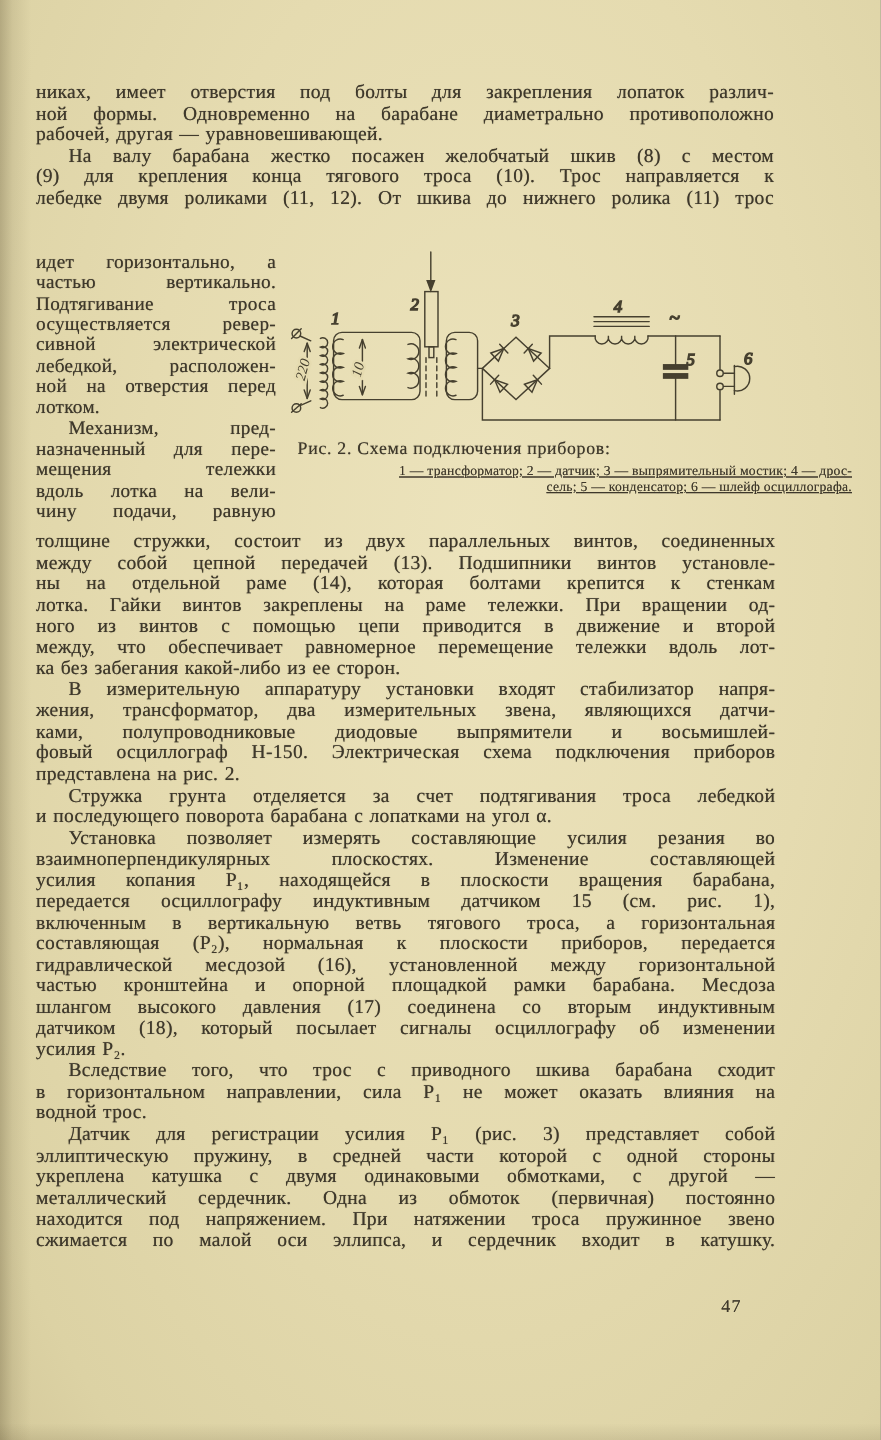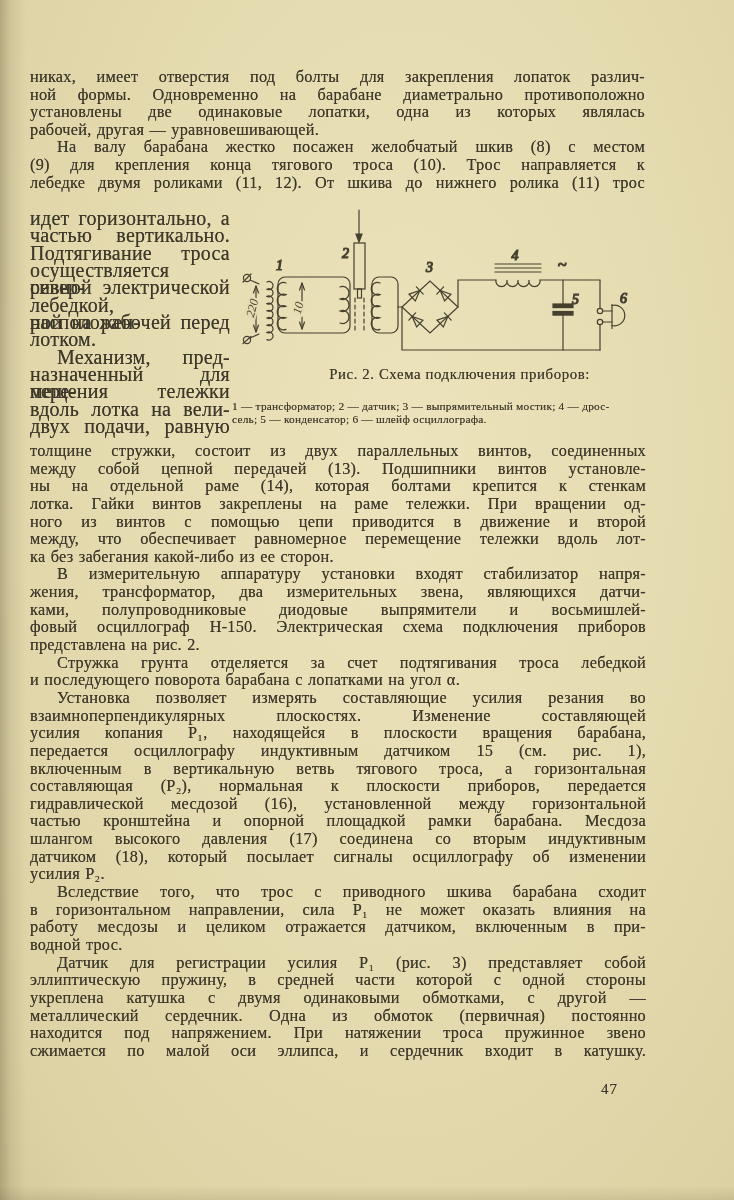--- a/index.html
+++ b/index.html
@@ -34,32 +34,33 @@
     height:var(--lh);
     line-height:var(--lh);
     overflow:visible;
     text-align:justify;
     text-align-last:left;
     white-space:normal;
   }
   .ln.j{ text-align-last:justify; }
   .ln.i{ text-indent:27px; }
   .block-top{ left:30px; top:68px;  width:615px; --lh:17.6px; }
-  .block-narrow{ left:30px; top:210px; width:200px; --lh:17.35px; font-size:20px; }
+  .block-narrow{ left:30px; top:210px; width:200px; --lh:17.35px; font-size:16px; }
   .block-bottom{ left:30px; top:442px; width:616px; --lh:17.65px; }
   .fig-caption{
-    position:absolute; left:260px; top:366px; width:330px;
-    text-align:right; font-size:14.8px; letter-spacing:0.6px;
+    position:absolute; left:248px; top:366px; width:330px;
+    text-align:left; font-size:14.8px; letter-spacing:0.6px;
     text-shadow:0 0 0.6px rgba(58,52,38,0.7);
   }
   .fig-legend{
-    position:absolute; left:232px; top:400px; width:478px;
-    text-align:left; font-size:11.4px; line-height:13px;
+    position:absolute; left:232px; top:387px; width:478px;
+    text-align:right; font-size:11.4px; line-height:13px;
     letter-spacing:0.2px; white-space:nowrap;
     text-shadow:0 0 0.4px rgba(58,52,38,0.6);
+    text-decoration:underline;
   }
   .page-number{
     position:absolute; left:601px; top:1081px;
     font-size:15px; letter-spacing:1px;
     text-shadow:0 0 0.5px rgba(58,52,38,0.7);
   }
   svg text{
     font-family:"Liberation Serif","DejaVu Serif",serif;
     font-style:italic;
     fill:#46402f;
@@ -68,41 +69,40 @@
 </head>
 <body>
 
 <div class="page">
   <div class="edge-shadow-left"></div>
   <div class="edge-shadow-bottom"></div>
 
   <div class="txt block-top">
       <div class="ln j">никах, имеет отверстия под болты для закрепления лопаток различ-</div>
       <div class="ln j">ной формы. Одновременно на барабане диаметрально противоположно</div>
-      <div class="ln j">установлены две одинаковые лопатки, одна из которых являлась</div>
       <div class="ln">рабочей, другая — уравновешивающей.</div>
       <div class="ln j i">На валу барабана жестко посажен желобчатый шкив (8) с местом</div>
       <div class="ln j">(9) для крепления конца тягового троса (10). Трос направляется к</div>
       <div class="ln j">лебедке двумя роликами (11, 12). От шкива до нижнего ролика (11) трос</div>
     </div>
 
   <div class="txt block-narrow">
       <div class="ln j">идет горизонтально, а</div>
       <div class="ln j">частью вертикально.</div>
       <div class="ln j">Подтягивание троса</div>
       <div class="ln j">осуществляется ревер-</div>
       <div class="ln j">сивной электрической</div>
       <div class="ln j">лебедкой, расположен-</div>
-      <div class="ln j">ной на рабочей перед</div>
+      <div class="ln j">ной на отверстия перед</div>
       <div class="ln">лотком.</div>
       <div class="ln j i">Механизм, пред-</div>
       <div class="ln j">назначенный для пере-</div>
       <div class="ln j">мещения тележки</div>
       <div class="ln j">вдоль лотка на вели-</div>
-      <div class="ln j">двух подачи, равную</div>
+      <div class="ln j">чину подачи, равную</div>
     </div>
 
   <svg style="position:absolute;left:232px;top:208px;" width="490" height="152" viewBox="0 0 490 152" fill="none" stroke="#46402f" stroke-width="1.2" stroke-linecap="round">
 
     <g>
       <circle cx="15" cy="70" r="3.6"></circle>
       <line x1="11" y1="74" x2="19" y2="66"></line>
       <line x1="18" y1="72" x2="27" y2="76"></line>
     </g>
     <g>
@@ -227,21 +227,20 @@
       <div class="ln j">передается осциллографу индуктивным датчиком 15 (см. рис. 1),</div>
       <div class="ln j">включенным в вертикальную ветвь тягового троса, а горизонтальная</div>
       <div class="ln j">составляющая (P₂), нормальная к плоскости приборов, передается</div>
       <div class="ln j">гидравлической месдозой (16), установленной между горизонтальной</div>
       <div class="ln j">частью кронштейна и опорной площадкой рамки барабана. Месдоза</div>
       <div class="ln j">шлангом высокого давления (17) соединена со вторым индуктивным</div>
       <div class="ln j">датчиком (18), который посылает сигналы осциллографу об изменении</div>
       <div class="ln">усилия P₂.</div>
       <div class="ln j i">Вследствие того, что трос с приводного шкива барабана сходит</div>
       <div class="ln j">в горизонтальном направлении, сила P₁ не может оказать влияния на</div>
-      <div class="ln j">работу месдозы и целиком отражается датчиком, включенным в при-</div>
       <div class="ln">водной трос.</div>
       <div class="ln j i">Датчик для регистрации усилия P₁ (рис. 3) представляет собой</div>
       <div class="ln j">эллиптическую пружину, в средней части которой с одной стороны</div>
       <div class="ln j">укреплена катушка с двумя одинаковыми обмотками, с другой —</div>
       <div class="ln j">металлический сердечник. Одна из обмоток (первичная) постоянно</div>
       <div class="ln j">находится под напряжением. При натяжении троса пружинное звено</div>
       <div class="ln j">сжимается по малой оси эллипса, и сердечник входит в катушку.</div>
     </div>
 
   <div class="page-number">47</div>

